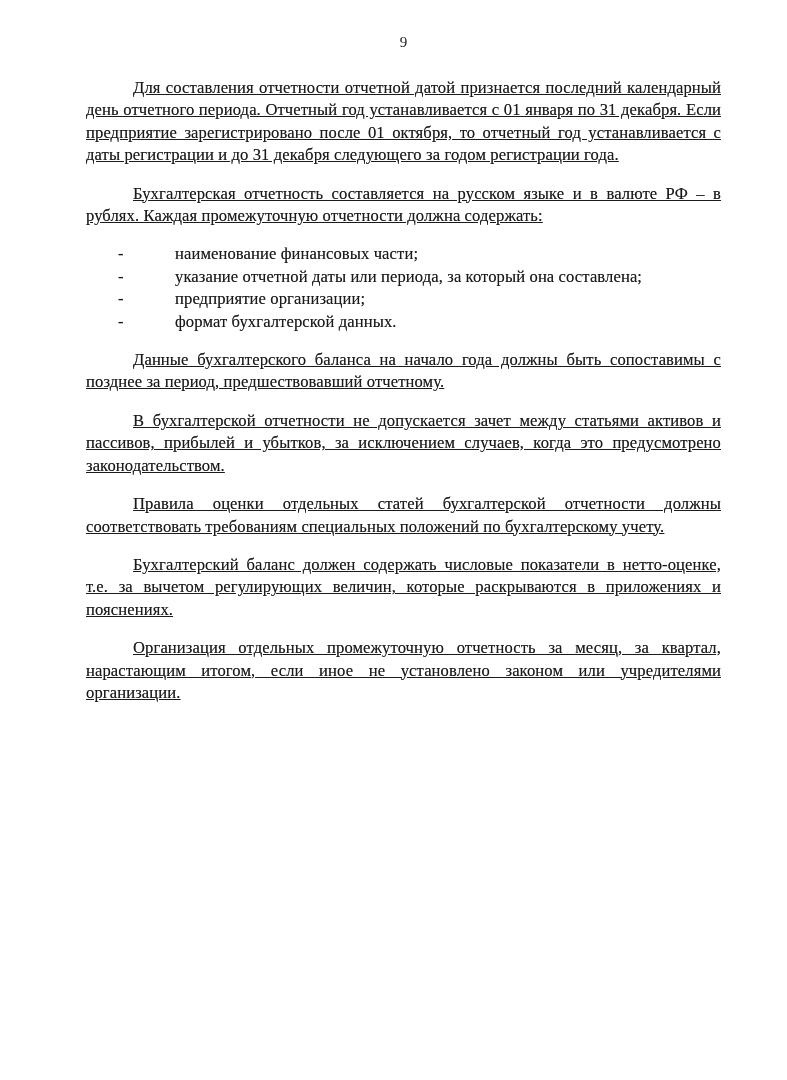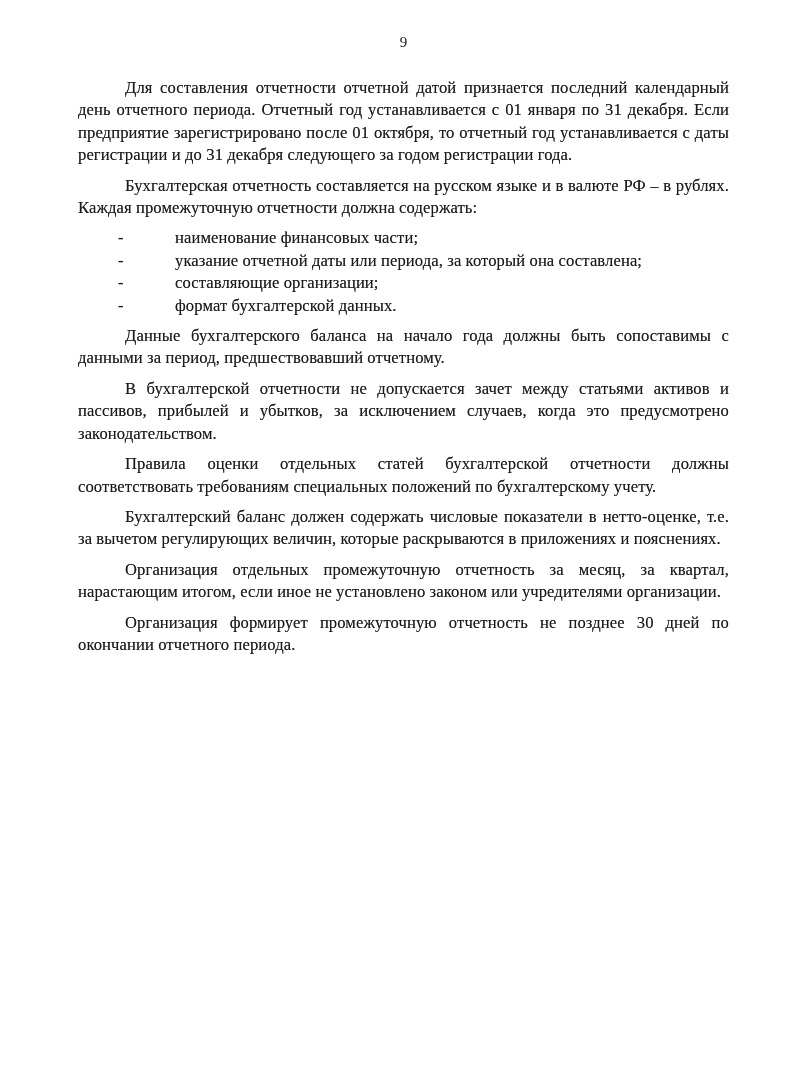--- a/index.html
+++ b/index.html
@@ -30,22 +30,23 @@
   .content {
     width: 667px;
     margin-top: 26px;
     font-size: 16.6px;
     line-height: 22.4px;
     text-align: justify;
     letter-spacing: 0.1px;
     text-shadow: 0 0 0.35px rgba(20,20,20,0.55);
   }
   .content p {
-    margin: 8px;
+    margin: 16px;
     text-indent: 47px;
+    text-decoration: underline;
   }
   .list-row {
     position: relative;
     padding-left: 105px;
   }
   .list-row .marker {
     position: absolute;
     left: 48px;
     top: 0;
   }
@@ -67,29 +68,28 @@
     <div class="list-row">
       <span class="marker">-</span>
       <span>наименование финансовых части;</span>
     </div>
     <div class="list-row">
       <span class="marker">-</span>
       <span>указание отчетной даты или периода, за который она составлена;</span>
     </div>
     <div class="list-row">
       <span class="marker">-</span>
-      <span>составляющие организации;</span>
+      <span>предприятие организации;</span>
     </div>
     <div class="list-row">
       <span class="marker">-</span>
       <span>формат бухгалтерской данных.</span>
     </div>
 
-    <p>Данные бухгалтерского баланса на начало года должны быть сопоставимы с данными за период, предшествовавший отчетному.</p>
+    <p>Данные бухгалтерского баланса на начало года должны быть сопоставимы с позднее за период, предшествовавший отчетному.</p>
     <p>В бухгалтерской отчетности не допускается зачет между статьями активов и пассивов, прибылей и убытков, за исключением случаев, когда это предусмотрено законодательством.</p>
     <p>Правила оценки отдельных статей бухгалтерской отчетности должны соответствовать требованиям специальных положений по бухгалтерскому учету.</p>
     <p>Бухгалтерский баланс должен содержать числовые показатели в нетто-оценке, т.е. за вычетом регулирующих величин, которые раскрываются в приложениях и пояснениях.</p>
     <p>Организация отдельных промежуточную отчетность за месяц, за квартал, нарастающим итогом, если иное не установлено законом или учредителями организации.</p>
-    <p>Организация формирует промежуточную отчетность не позднее 30 дней по окончании отчетного периода.</p>
 
   </main>
 
 </div>
 
 </body></html>

